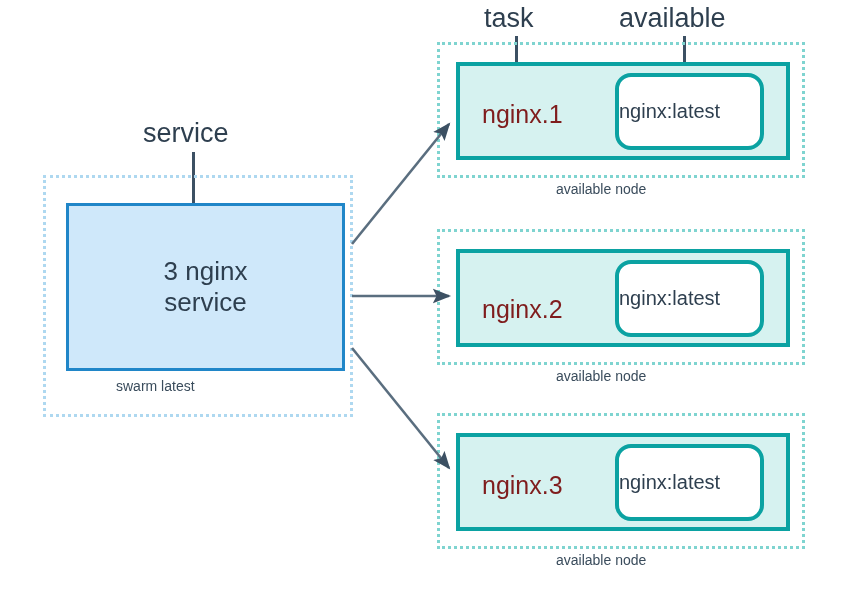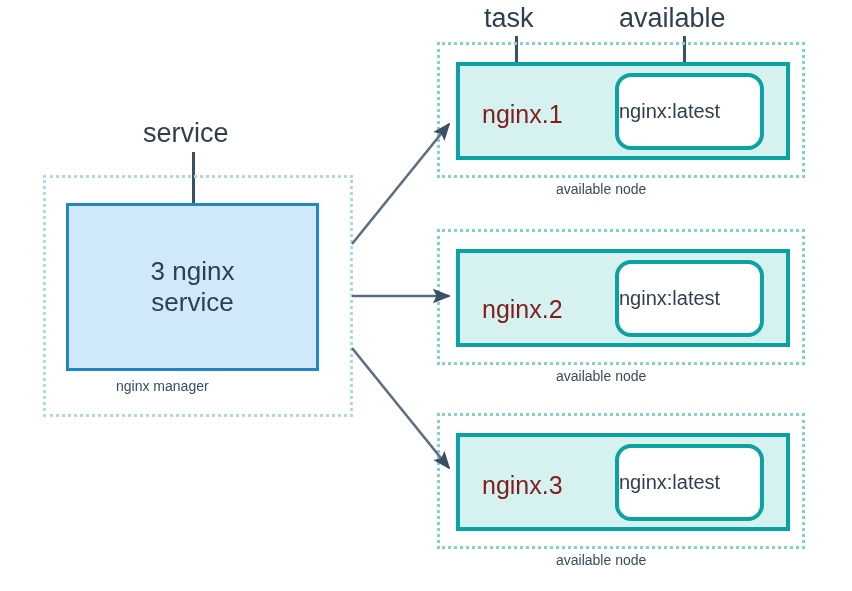--- a/index.html
+++ b/index.html
@@ -113,28 +113,28 @@
   <div class="leader" style="left:192px; top:152px; height:98px;"></div>
 
   <div class="txt annot-label" style="left:484px; top:5px;">task</div>
   <div class="leader" style="left:515px; top:36px; height:56px;"></div>
 
   <div class="txt annot-label" style="left:619px; top:5px;">available</div>
   <div class="leader" style="left:683px; top:36px; height:54px;"></div>
 
   <div class="dotted-box dotted-manager" style="left:43px; top:175px; width:310px; height:242px;"></div>
 
-  <div class="service-box" style="left:66px; top:203px; width:253px; height:168px;">
+  <div class="service-box" style="left:66px; top:203px; width:279px; height:168px;">
     <div class="replicas-text">
       <div>3 nginx</div>
       <div>service</div>
     </div>
   </div>
 
-  <div class="txt caption" style="left:116px; top:379px;">nginx manager</div>
+  <div class="txt caption" style="left:116px; top:379px;">swarm latest</div>
 
   <div class="dotted-box dotted-node" style="left:437px; top:42px; width:368px; height:136px;"></div>
 
   <div class="task-box" style="left:456px; top:62px; width:334px; height:98px;">
     <div class="txt box-text" style="left:22px; top:36px;">nginx.1</div>
   </div>
 
   <div class="container-box" style="left:615px; top:73px; width:149px; height:77px;">
     <div class="container-text">nginx:latest</div>
   </div>

